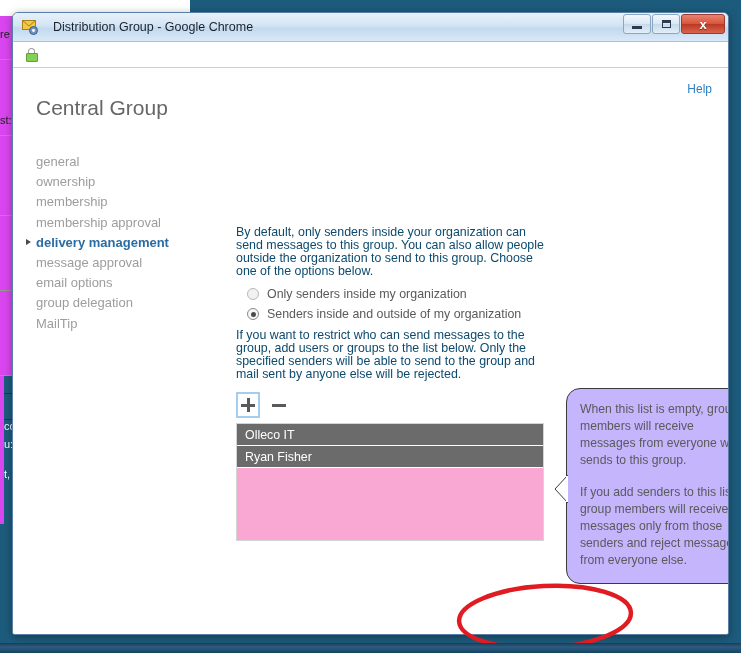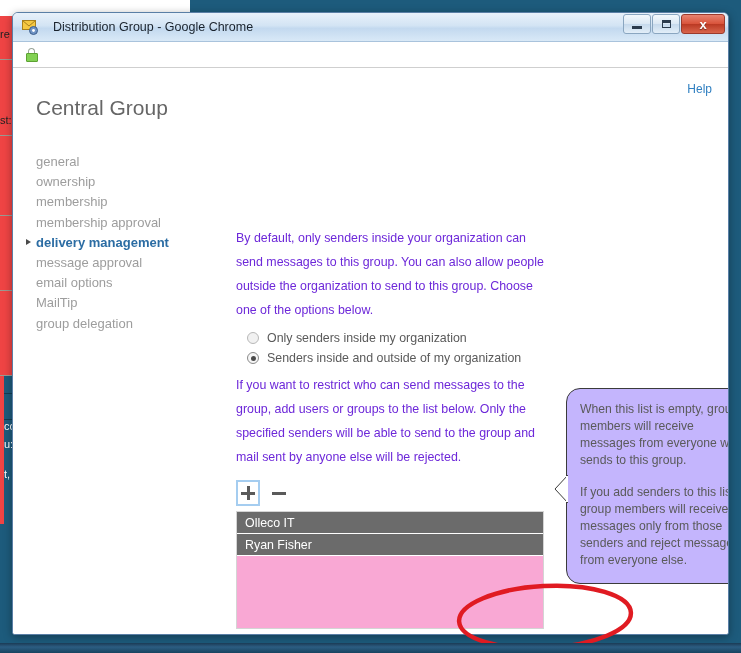--- a/index.html
+++ b/index.html
@@ -32,21 +32,21 @@
     left: 0; top: 0;
     width: 190px; height: 16px;
     background: #ffffff;
   }
   
   .bg-window {
     position: absolute;
     left: 0; top: 16px;
     width: 20px;
     height: 508px;
-    background: #ef4444;
+    background: #d946ef;
     overflow: hidden;
   }
   .bg-window .bg-row {
     position: absolute;
     left: 0;
     width: 20px;
     border-bottom: 1px solid #9b9a92;
     box-sizing: border-box;
   }
   .bg-window .bg-frag {
@@ -243,22 +243,22 @@
 
   
   .main {
     position: absolute;
     left: 223px;
     top: 158px;
     width: 315px;
   }
   .para {
     font-size: 12.4px;
-    color: #6d28d9;
-    line-height: 24px;
+    color: #0c4a6e;
+    line-height: 13px;
     margin: 0;
     font-family: "Liberation Sans", sans-serif;
   }
   .radio-group {
     margin-top: 6px;
     margin-left: 11px;
   }
   .radio-row {
     display: flex;
     align-items: center;
@@ -497,24 +497,24 @@
         <span class="caret"></span>
         <span>delivery management</span>
       </div>
       <div class="nav-item">
         <span>message approval</span>
       </div>
       <div class="nav-item">
         <span>email options</span>
       </div>
       <div class="nav-item">
+        <span>group delegation</span>
+      </div>
+      <div class="nav-item">
         <span>MailTip</span>
-      </div>
-      <div class="nav-item">
-        <span>group delegation</span>
       </div>
     </div>
 
     <div class="main">
 
       <p class="para">By default, only senders inside your organization can send messages to this group. You can also allow people outside the organization to send to this group. Choose one of the options below.</p>
 
       <div class="radio-group">
         <div class="radio-row">
           <span class="radio"></span>

